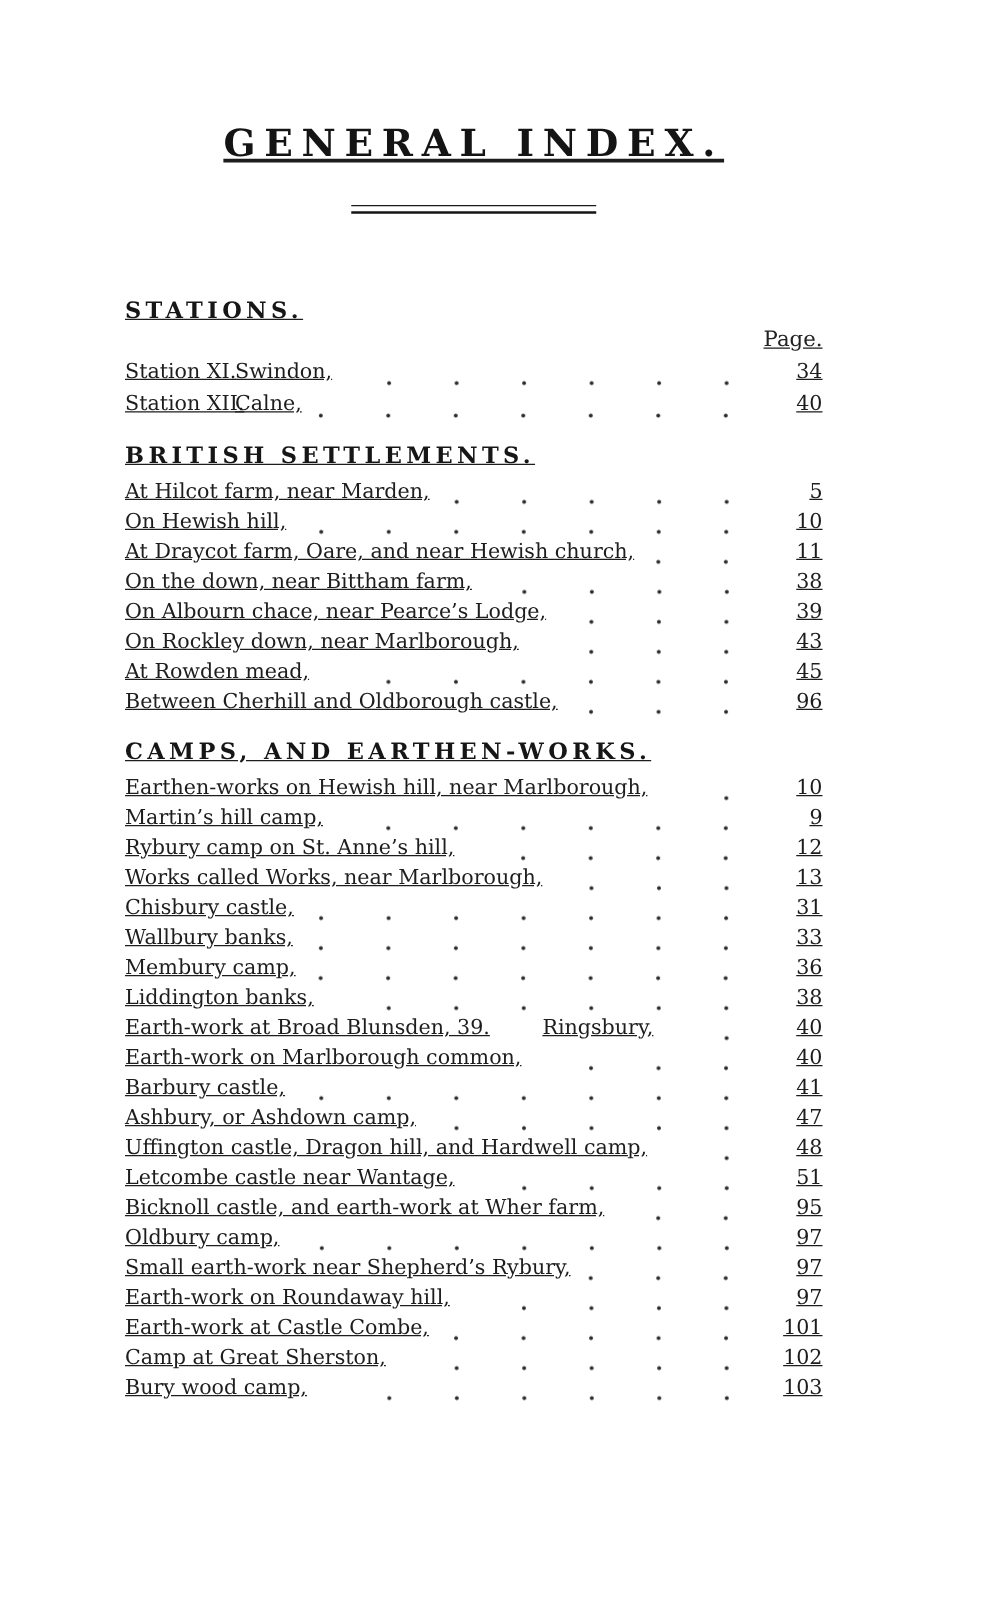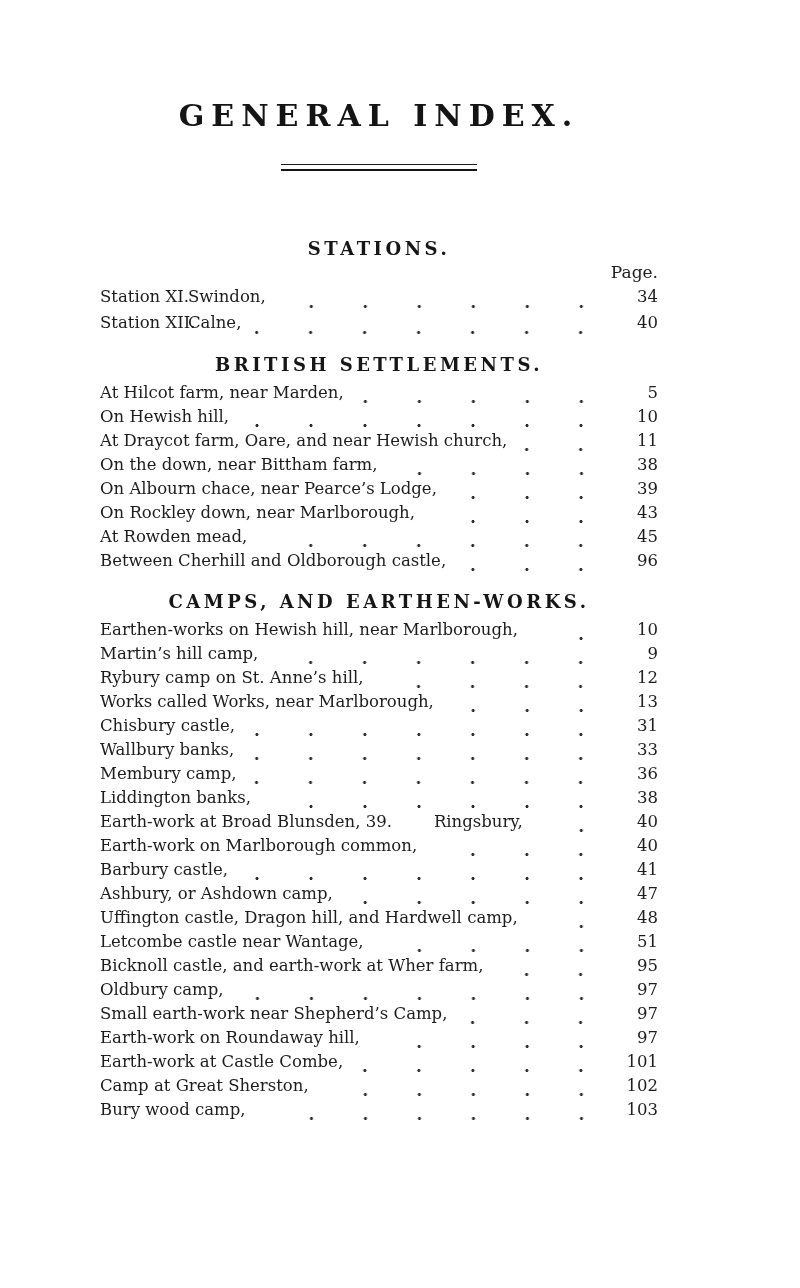--- a/index.html
+++ b/index.html
@@ -4,21 +4,21 @@
 <style>
   html,body{margin:0;padding:0;}
   body{
     width:800px;height:1288px;
     background:#ffffff;
     font-family:"DejaVu Serif","Liberation Serif",serif;
     color:#1d1d1d;
     overflow:hidden;
   }
   .page{width:800px;height:1288px;position:relative;}
-  .content{padding:0 142px 0 100px;}
+  .content{padding:0 142px 0 100px;text-decoration:underline;}
   .title{
     margin:97px 0 0;
     text-align:center;
     font-size:30px;
     font-weight:700;
     letter-spacing:7px;
     line-height:38px;
     color:#141414;
     white-space:nowrap;
   }
@@ -27,21 +27,21 @@
     height:4px;
     margin:29px auto 0;
     border-top:1.5px solid #1a1a1a;
     border-bottom:2.5px solid #151515;
   }
   .sections{margin-top:66px;}
   .section{margin-top:17px;}
   .section:first-child{margin-top:0;}
   .heading{
     margin:0;
-    text-align:center;
+    text-align:left;
     font-size:18px;
     font-weight:700;
     letter-spacing:3.5px;
     line-height:24px;
     color:#161616;
     white-space:nowrap;
   }
   .page-label{
     margin:4px 0 0;
     line-height:15px;
@@ -229,21 +229,21 @@
               <span class="entry-text">Bicknoll castle, and earth-work at Wher farm,</span>
               <span class="dots"></span>
               <span class="pg">95</span>
             </div>
             <div class="row">
               <span class="entry-text">Oldbury camp,</span>
               <span class="dots"></span>
               <span class="pg">97</span>
             </div>
             <div class="row">
-              <span class="entry-text">Small earth-work near Shepherd’s Camp,</span>
+              <span class="entry-text">Small earth-work near Shepherd’s Rybury,</span>
               <span class="dots"></span>
               <span class="pg">97</span>
             </div>
             <div class="row">
               <span class="entry-text">Earth-work on Roundaway hill,</span>
               <span class="dots"></span>
               <span class="pg">97</span>
             </div>
             <div class="row">
               <span class="entry-text">Earth-work at Castle Combe,</span>

